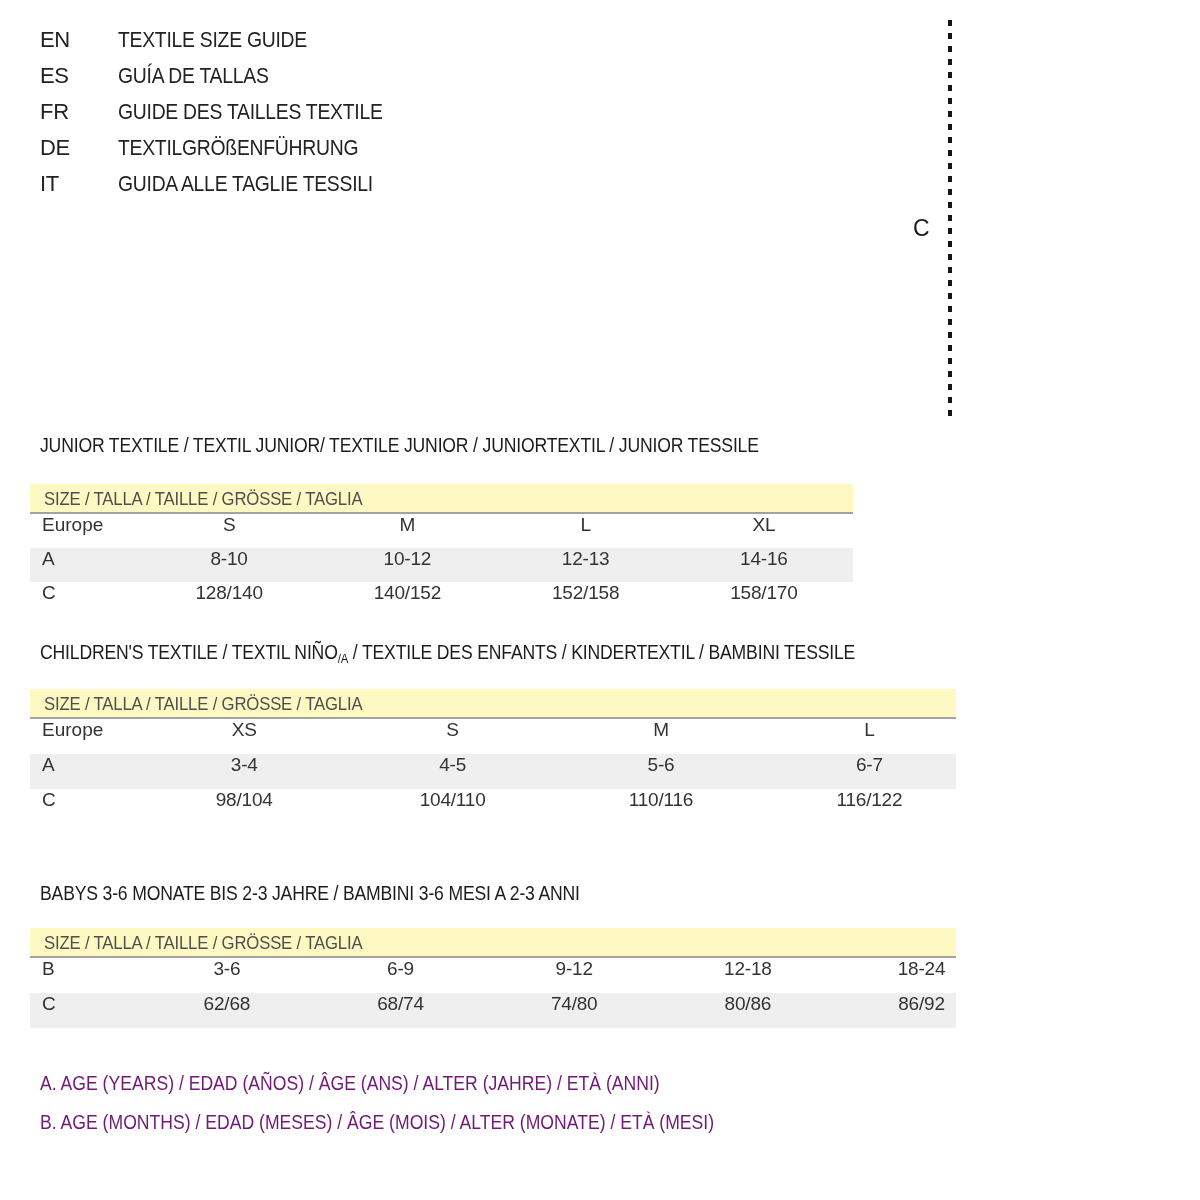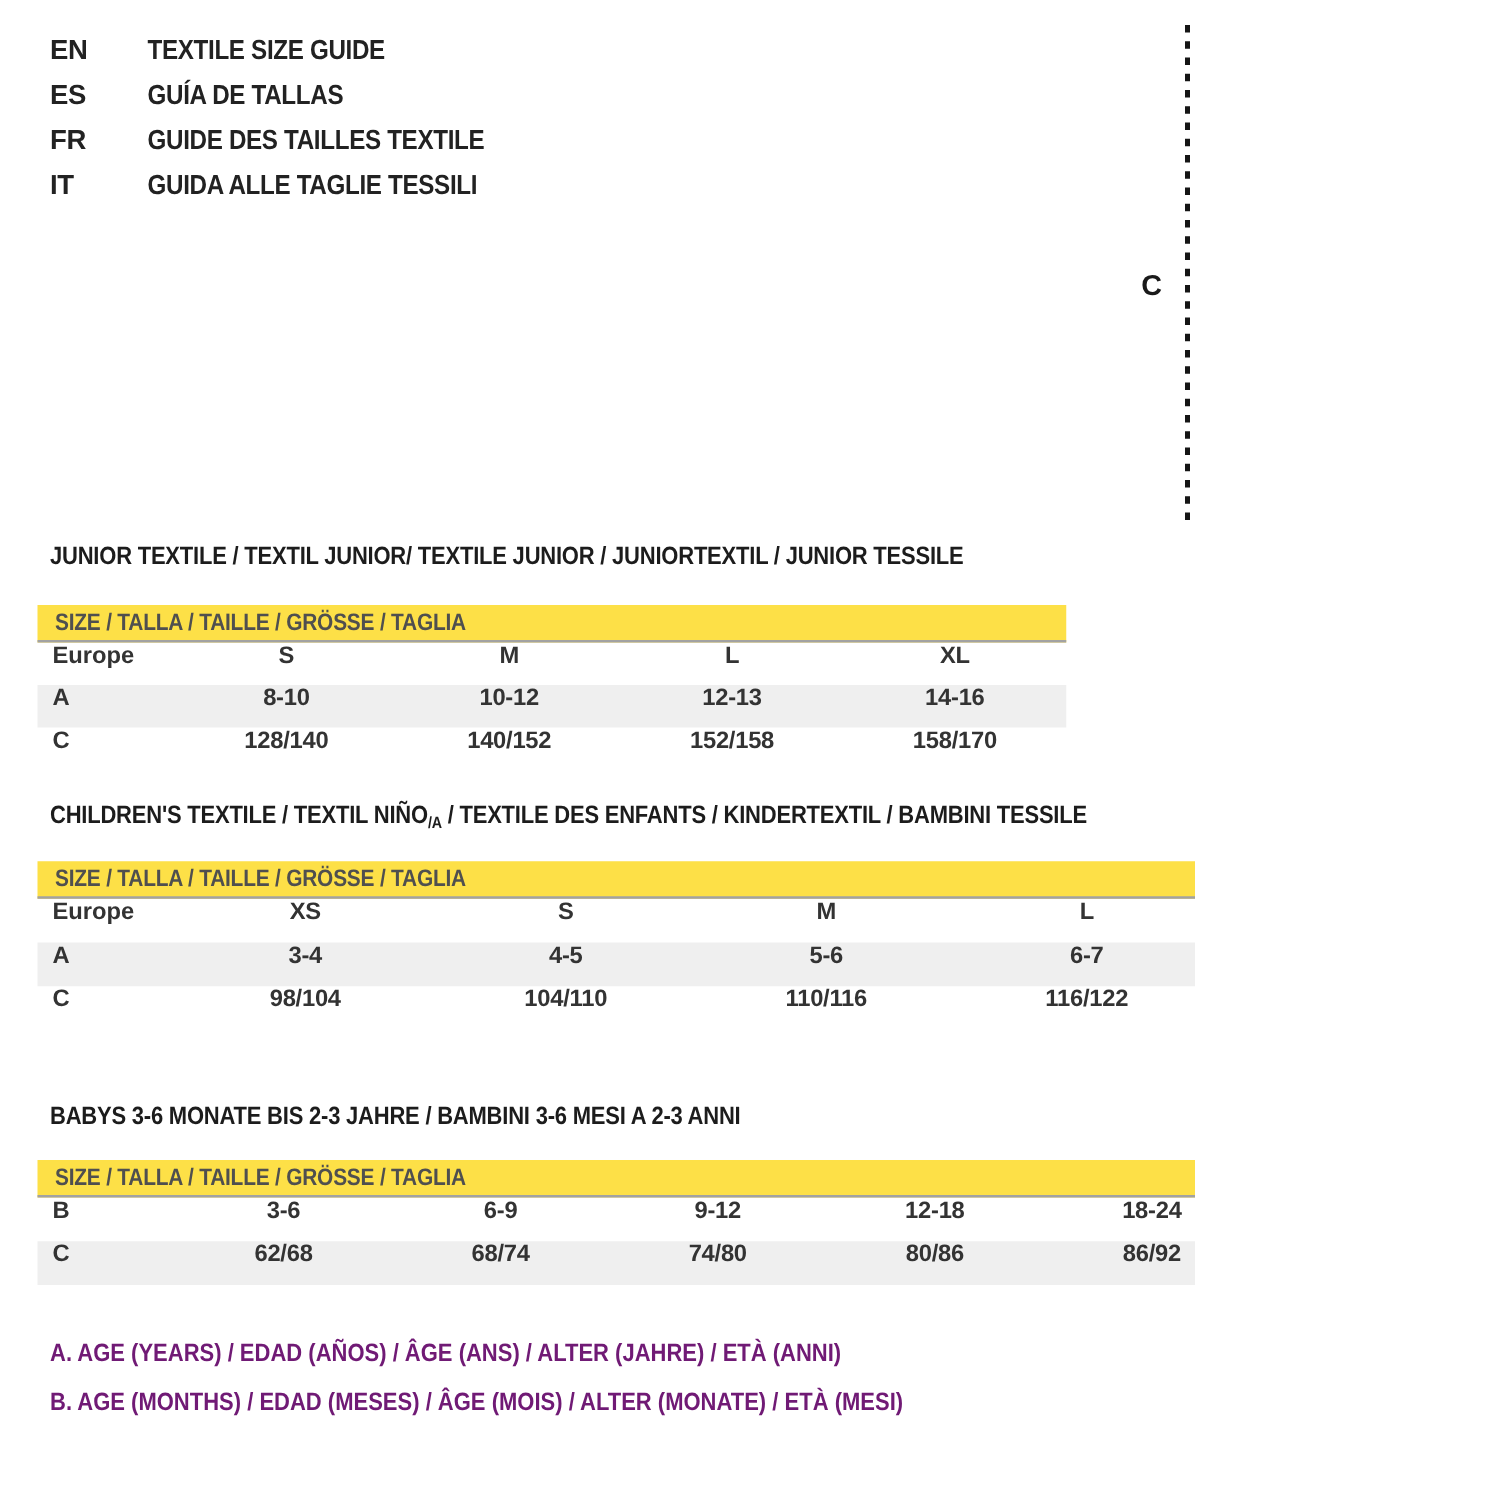--- a/index.html
+++ b/index.html
@@ -1,18 +1,18 @@
 <!DOCTYPE html>
 <html><head>
 <meta charset="utf-8">
 <style>
   html,body{margin:0;padding:0;background:#ffffff;}
   .canvas{
     position:relative;width:956px;height:1200px;background:#ffffff;overflow:hidden;
-    font-family:"Liberation Sans","DejaVu Sans",sans-serif;color:#2d2d2d;font-weight:bold;
+    font-family:"Liberation Sans","DejaVu Sans",sans-serif;color:#2d2d2d;font-weight:normal;
   }
   .abs{position:absolute;}
   .cond{transform:scaleX(0.88);transform-origin:0 50%;display:inline-block;white-space:nowrap;}
 
   
   .lang-block{left:40px;top:22px;}
   .lang-row{display:flex;height:36px;align-items:center;font-size:22px;letter-spacing:-0.3px;color:#222;}
   .lang-code{width:78px;flex:0 0 78px;}
   .lang-name{white-space:nowrap;}
 
@@ -28,21 +28,21 @@
   .title-babies1{left:40px;top:849px;}
   .title-babies2{left:40px;top:882px;}
   .sub-a{font-size:13px;vertical-align:-4px;}
 
   
   .size-table{left:30px;background:#fff;}
   .t-junior{top:484px;width:823px;}
   .t-children{top:689px;width:1152px;}
   .t-babies{top:928px;width:1152px;}
   .size-bar{
-    height:30px;line-height:30px;background:#fde047;border-bottom:2px solid #a2a2a2;
+    height:30px;line-height:30px;background:#fef9c3;border-bottom:2px solid #a2a2a2;
     color:#4f4f4f;font-size:19px;padding-left:14px;letter-spacing:-0.2px;box-sizing:border-box;
   }
   .t-row{display:flex;font-size:19px;color:#333;}
   .t-junior .t-row{height:34px;}
   .t-children .t-row,.t-babies .t-row{height:35px;}
   .t-row.alt{background:#efefef;}
   .row-label{flex:0 0 110px;padding-left:12px;box-sizing:border-box;text-align:left;}
   .t-cell{flex:1 1 0;text-align:center;letter-spacing:-0.2px;}
 
   
@@ -61,20 +61,24 @@
     </div>
     <div class="lang-row">
       <span class="lang-code">ES</span>
       <span class="lang-name cond">GUÍA DE TALLAS</span>
     </div>
     <div class="lang-row">
       <span class="lang-code">FR</span>
       <span class="lang-name cond">GUIDE DES TAILLES TEXTILE</span>
     </div>
     <div class="lang-row">
+      <span class="lang-code">DE</span>
+      <span class="lang-name cond">TEXTILGRÖßENFÜHRUNG</span>
+    </div>
+    <div class="lang-row">
       <span class="lang-code">IT</span>
       <span class="lang-name cond">GUIDA ALLE TAGLIE TESSILI</span>
     </div>
   </div>
 
   <div class="abs measure-label">C</div>
 
   <svg class="abs dash-line" width="8" height="400">
     <line x1="4" y1="2" x2="4" y2="398" stroke="#151515" stroke-width="4" stroke-dasharray="6 7"></line>
   </svg>

